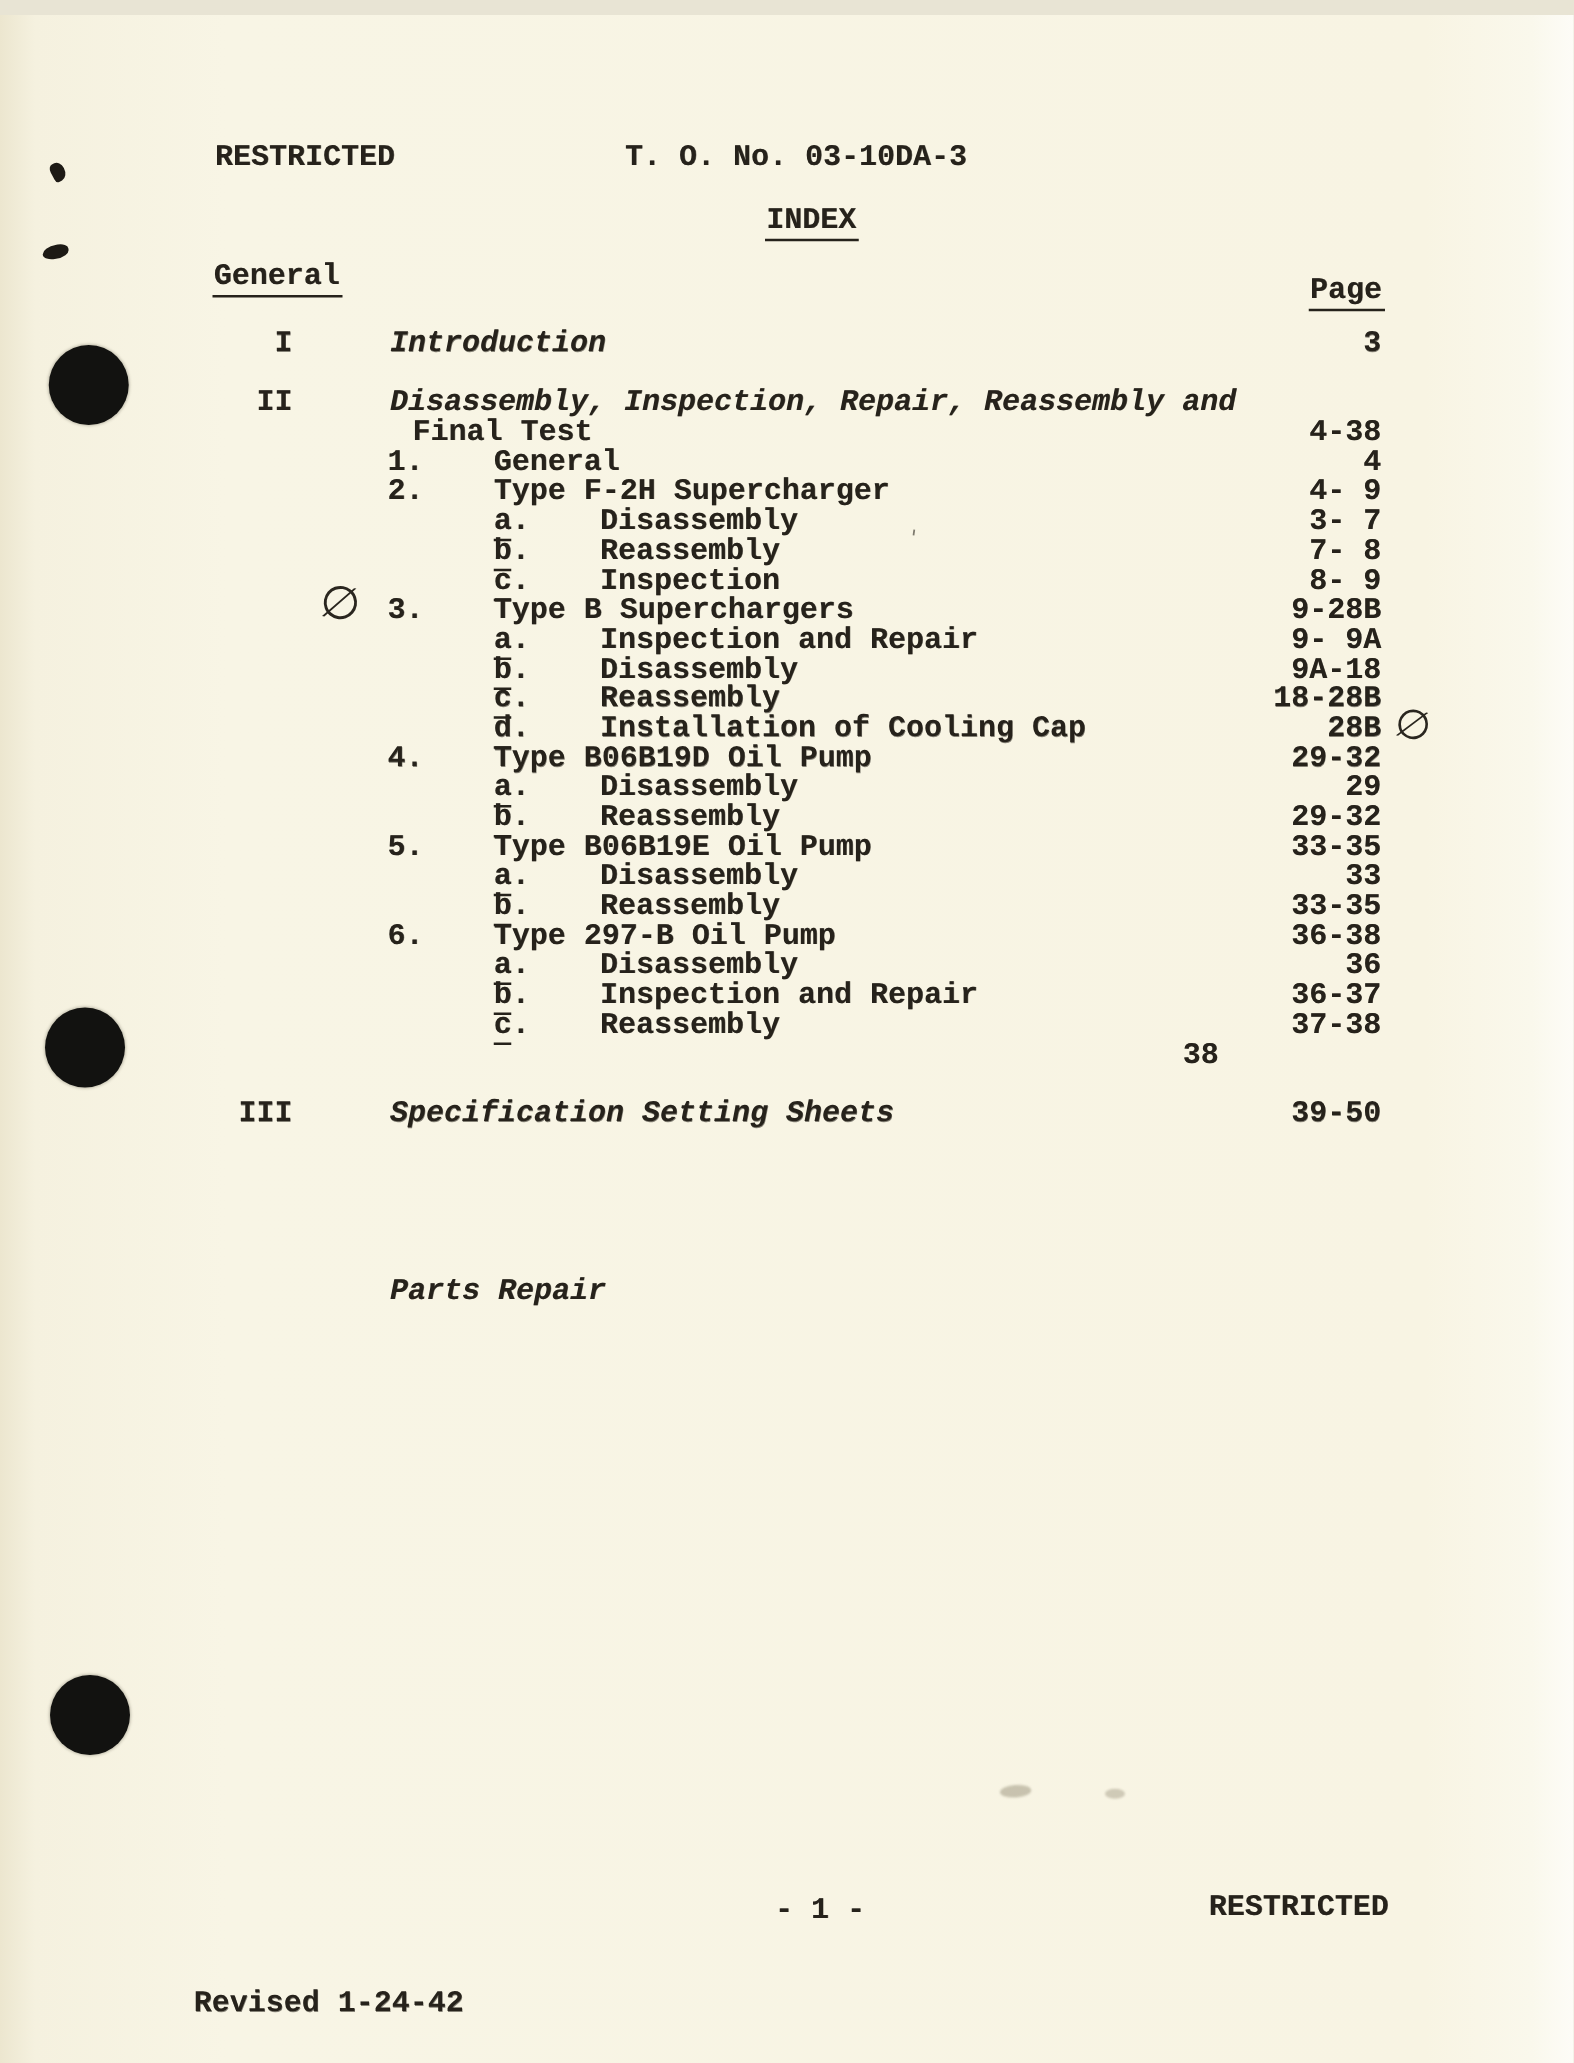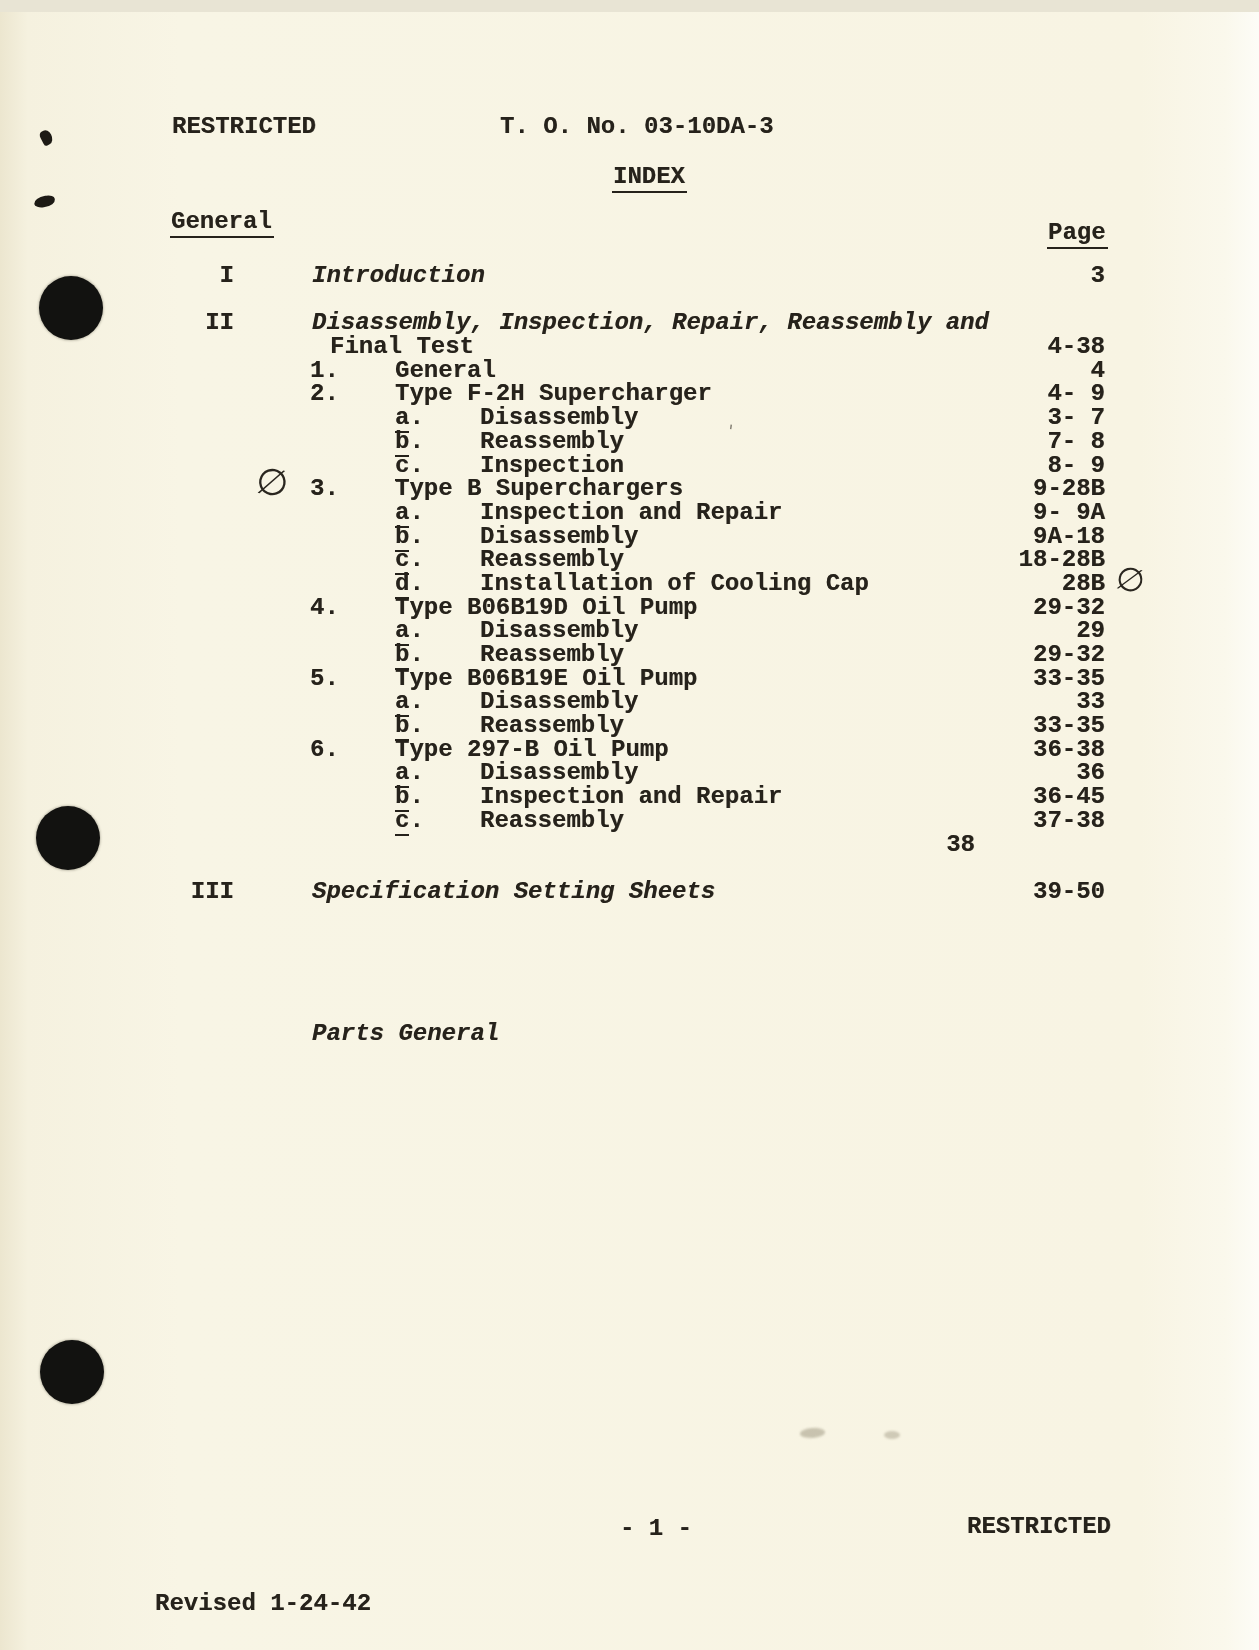--- a/index.html
+++ b/index.html
@@ -194,21 +194,21 @@
         <span class="cell pg">36-38</span>
       </div>
       <div class="row">
         <span class="cell sec"></span>
         <span class="cell content lvl2"><span class="numcol"><span class="ul">a</span>.</span><span class="title">Disassembly</span></span>
         <span class="cell pg">36</span>
       </div>
       <div class="row">
         <span class="cell sec"></span>
         <span class="cell content lvl2"><span class="numcol"><span class="ul">b</span>.</span><span class="title">Inspection and Repair</span></span>
-        <span class="cell pg">36-45</span>
+        <span class="cell pg">36-37</span>
       </div>
       <div class="row">
         <span class="cell sec"></span>
         <span class="cell content lvl2"><span class="numcol"><span class="ul">c</span>.</span><span class="title">Reassembly</span></span>
         <span class="cell pg">37-38</span>
       </div>
       <div class="row">
         <span class="cell sec"></span>
         <span class="cell pg">38</span>
       </div>
@@ -218,21 +218,21 @@
         <span class="cell content lvl0"><span class="title">Specification Setting Sheets</span></span>
         <span class="cell pg">39-50</span>
       </div>
       <div class="row blank"></div>
       <div class="row blank"></div>
       <div class="row blank"></div>
       <div class="row blank"></div>
       <div class="row blank"></div>
       <div class="row">
         <span class="cell sec"></span>
-        <span class="cell content lvl0"><span class="title">Parts General</span></span>
+        <span class="cell content lvl0"><span class="title">Parts Repair</span></span>
         <span class="cell pg"></span>
       </div>
     </div>
 
   <div class="abs phi stray">'</div>
 
   <div class="abs ft-revised">Revised 1-24-42</div>
   <div class="abs ft-page">- 1 -</div>
   <div class="abs ft-restricted">RESTRICTED</div>
 </div>

